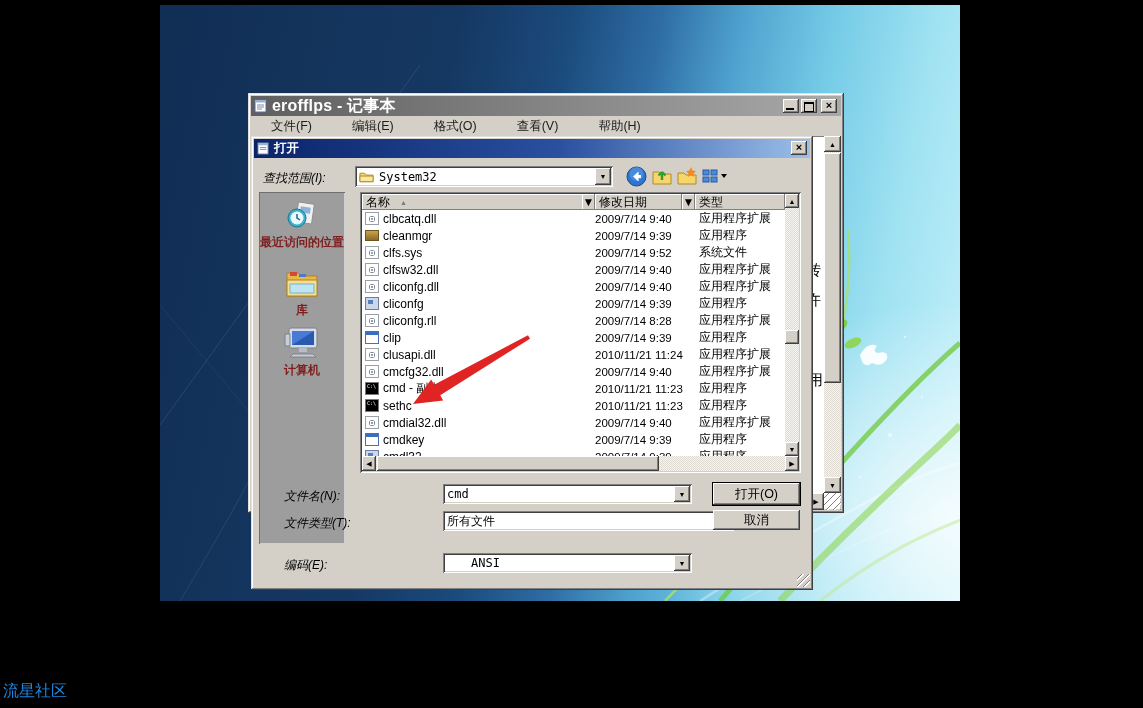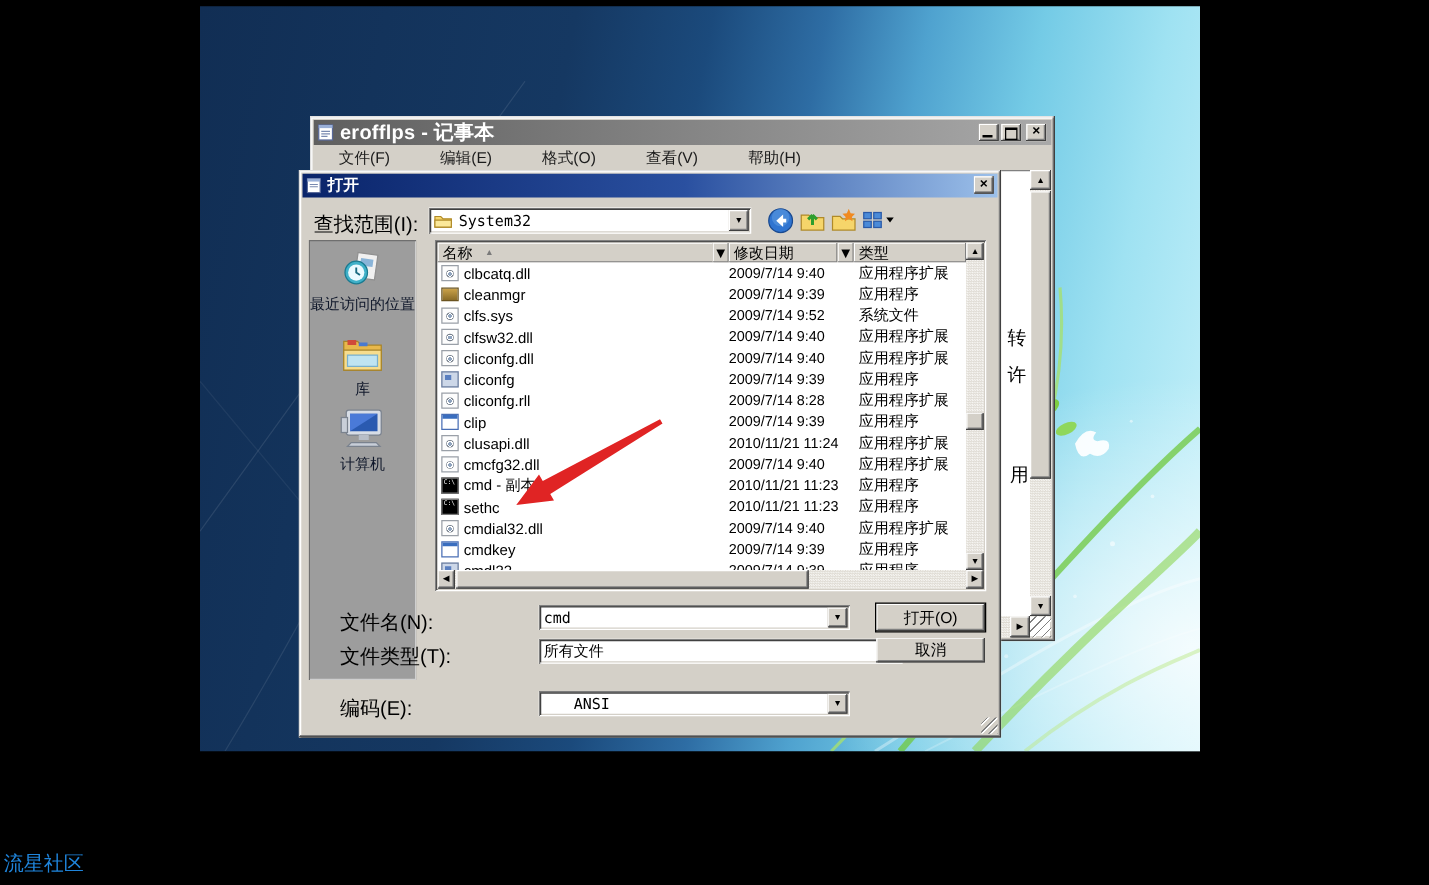--- a/index.html
+++ b/index.html
@@ -34,36 +34,36 @@
   .glyph-min{position:absolute;left:3px;bottom:3px;width:8px;height:2px;background:#000;}
   .glyph-max{position:absolute;left:3px;top:3px;width:8px;height:7px;border:1px solid #000;border-top-width:2px;}
   .glyph-x{position:absolute;left:0;top:-1px;width:16px;text-align:center;font-size:11px;font-weight:bold;color:#000;line-height:14px;}
   #np-menu{left:3px;top:23px;width:590px;height:20px;display:flex;align-items:center;font-size:12.5px;color:#1c1c1c;}
   #np-menu span{padding:0 20px;}
   #np-content{left:3px;top:43px;width:590px;height:374px;background:#fff;
     box-shadow:inset 1px 1px 0 #808080,inset -1px -1px 0 #d4d0c8;}
   .np-frag{position:absolute;font-size:15px;color:#000;}
 
   
-  #dialog{left:239px;top:136px;width:562px;height:454px;background:#d4d0c8;z-index:10;
+  #dialog{left:251px;top:136px;width:562px;height:454px;background:#d4d0c8;z-index:10;
     box-shadow:inset -1px -1px 0 #404040,inset 1px 1px 0 #dfdfdf,inset -2px -2px 0 #808080,inset 2px 2px 0 #fff;}
   #dlg-title{left:3px;top:3px;width:556px;height:19px;
     background:linear-gradient(90deg,#0a246a 0%,#2a50a0 55%,#9cc0ea 100%);
     display:flex;align-items:center;padding-left:3px;box-sizing:border-box;}
   #dlg-title .t{color:#fff;font-weight:bold;font-size:12.5px;margin-left:4px;}
-  .label{font-size:16px;color:#000;}
+  .label{font-size:12px;color:#000;font-style:italic;}
   .combo{height:21px;box-sizing:border-box;background:#fff;
     box-shadow:inset 1px 1px 0 #808080,inset -1px -1px 0 #fff,inset 2px 2px 0 #404040,inset -2px -2px 0 #d4d0c8;
     display:flex;align-items:center;padding-left:4px;font-size:12px;}
   .combo .dd{position:absolute;right:2px;top:2px;bottom:2px;width:16px;}
   .dd{display:flex;align-items:center;justify-content:center;font-size:7px;color:#000;}
 
   #places{left:8px;top:56px;width:86px;height:352px;background:#9d9d9d;
     box-shadow:inset 1px 1px 0 #6f6f6f,inset -1px -1px 0 #cfcfcf;}
-  .place-lbl{position:absolute;width:100%;text-align:center;font-size:12px;color:#0f172a;line-height:1.15;}
+  .place-lbl{position:absolute;width:100%;text-align:center;font-size:12px;color:#7f1d1d;line-height:1.15;font-weight:bold;}
 
   #flist{left:109px;top:56px;width:441px;height:281px;background:#fff;
     box-shadow:inset 1px 1px 0 #808080,inset -1px -1px 0 #fff,inset 2px 2px 0 #404040,inset -2px -2px 0 #d4d0c8;}
   .hdr{position:absolute;top:2px;height:16px;background:#d4d0c8;
     box-shadow:inset -1px -1px 0 #808080,inset 1px 1px 0 #fff;
     font-size:12px;color:#000;display:flex;align-items:center;padding-left:4px;box-sizing:border-box;}
   #rows{position:absolute;left:2px;top:18px;width:423px;height:246px;overflow:hidden;background:#fff;}
   .frow{position:relative;height:17px;display:flex;align-items:center;font-size:12px;color:#000;}
   .fic{width:14px;height:13px;margin-left:3px;position:relative;flex:none;}
   .fname{margin-left:4px;white-space:nowrap;}

